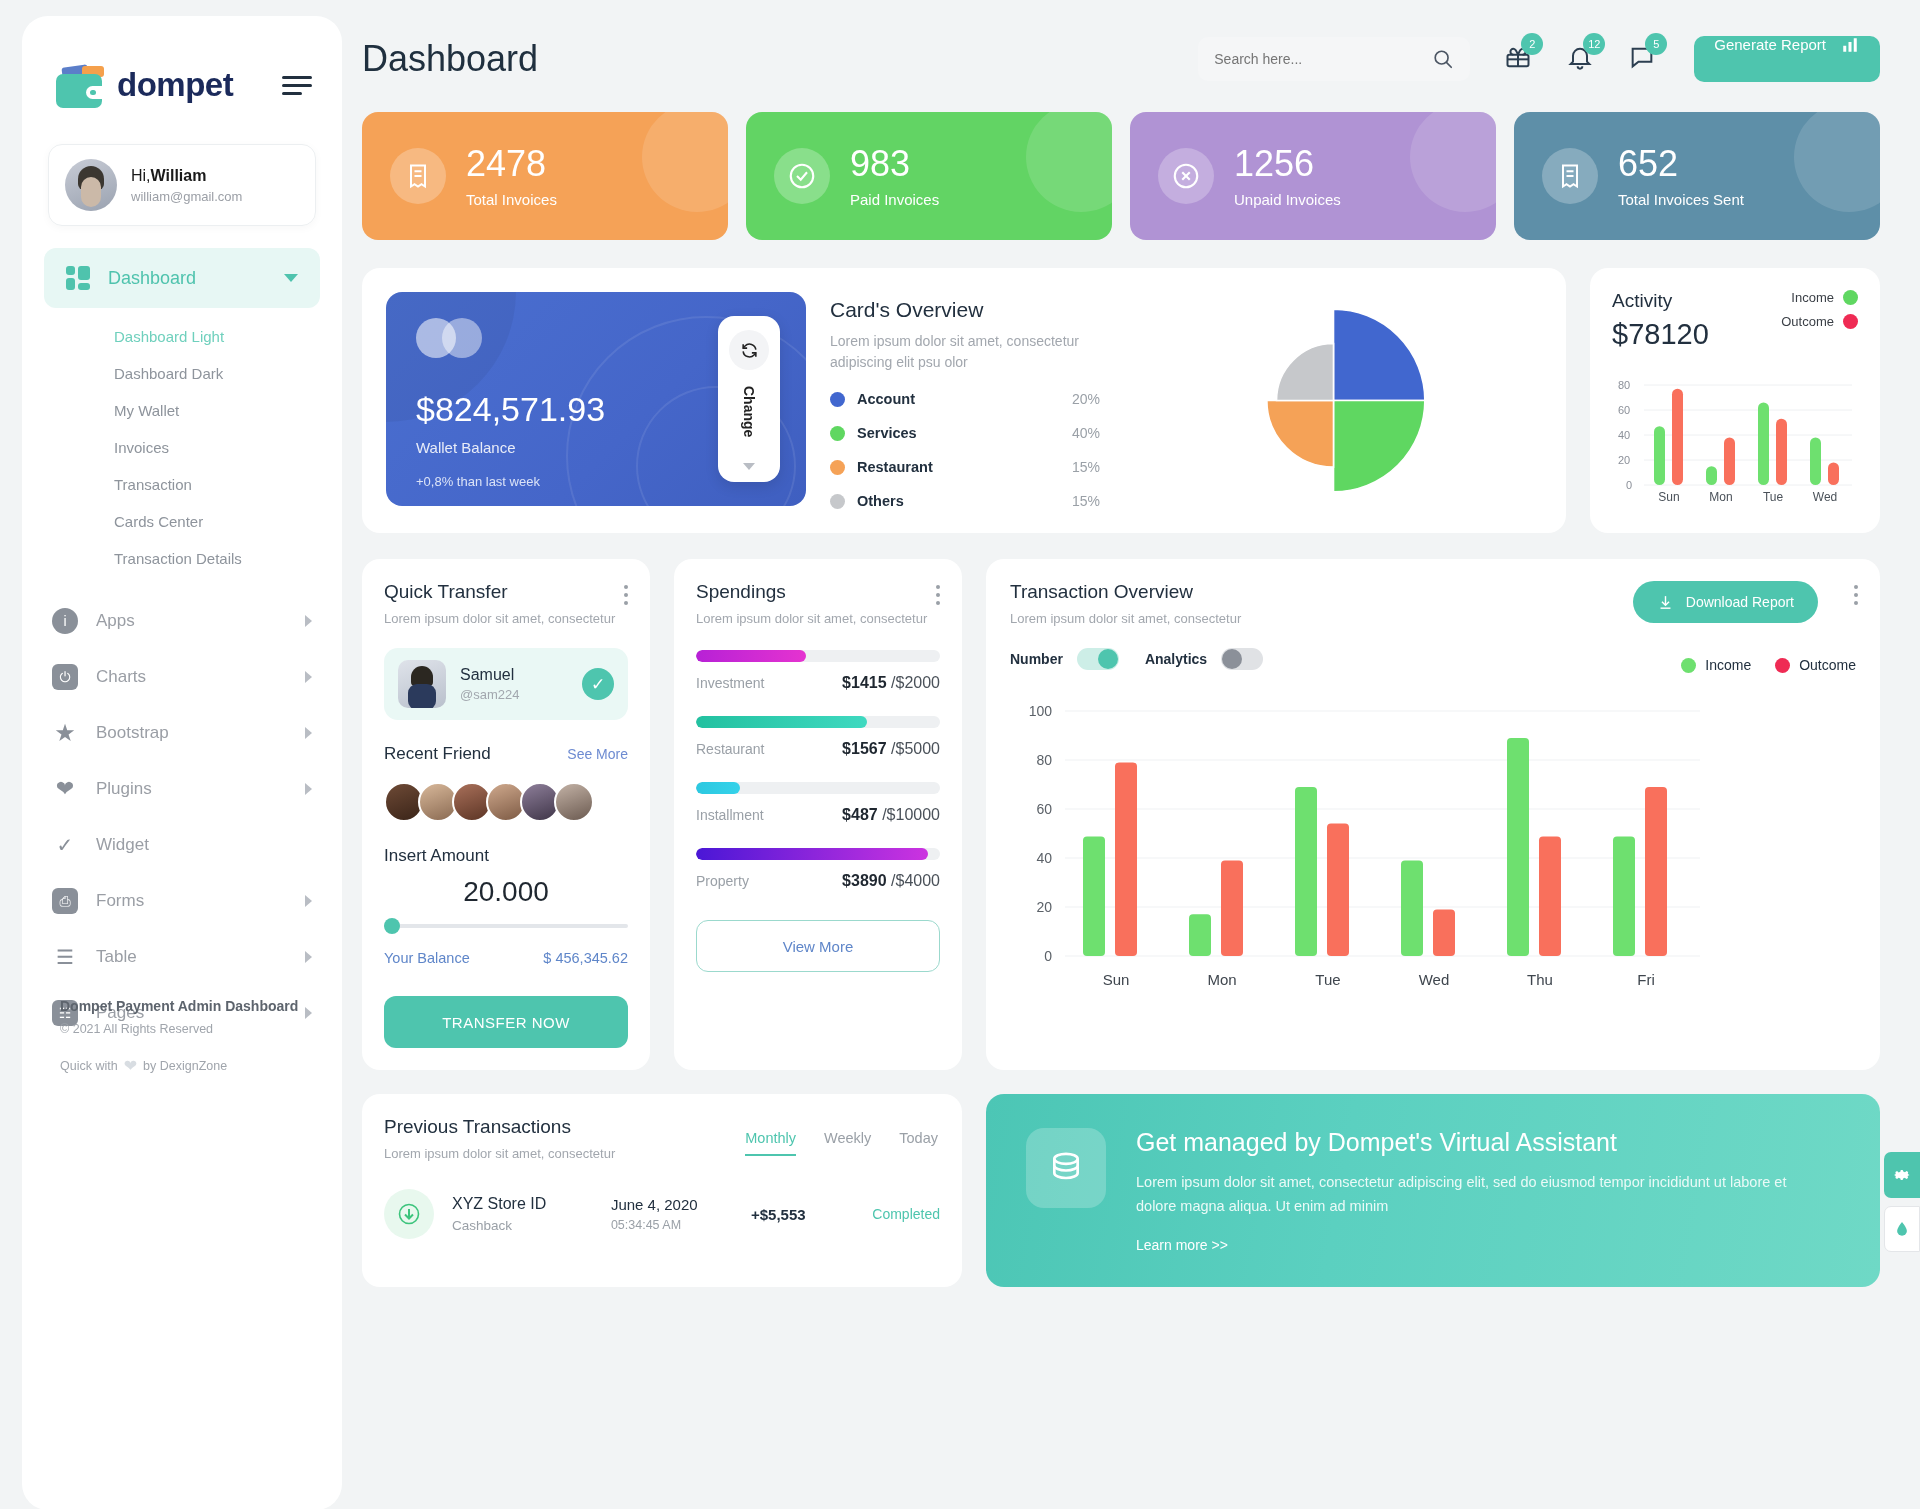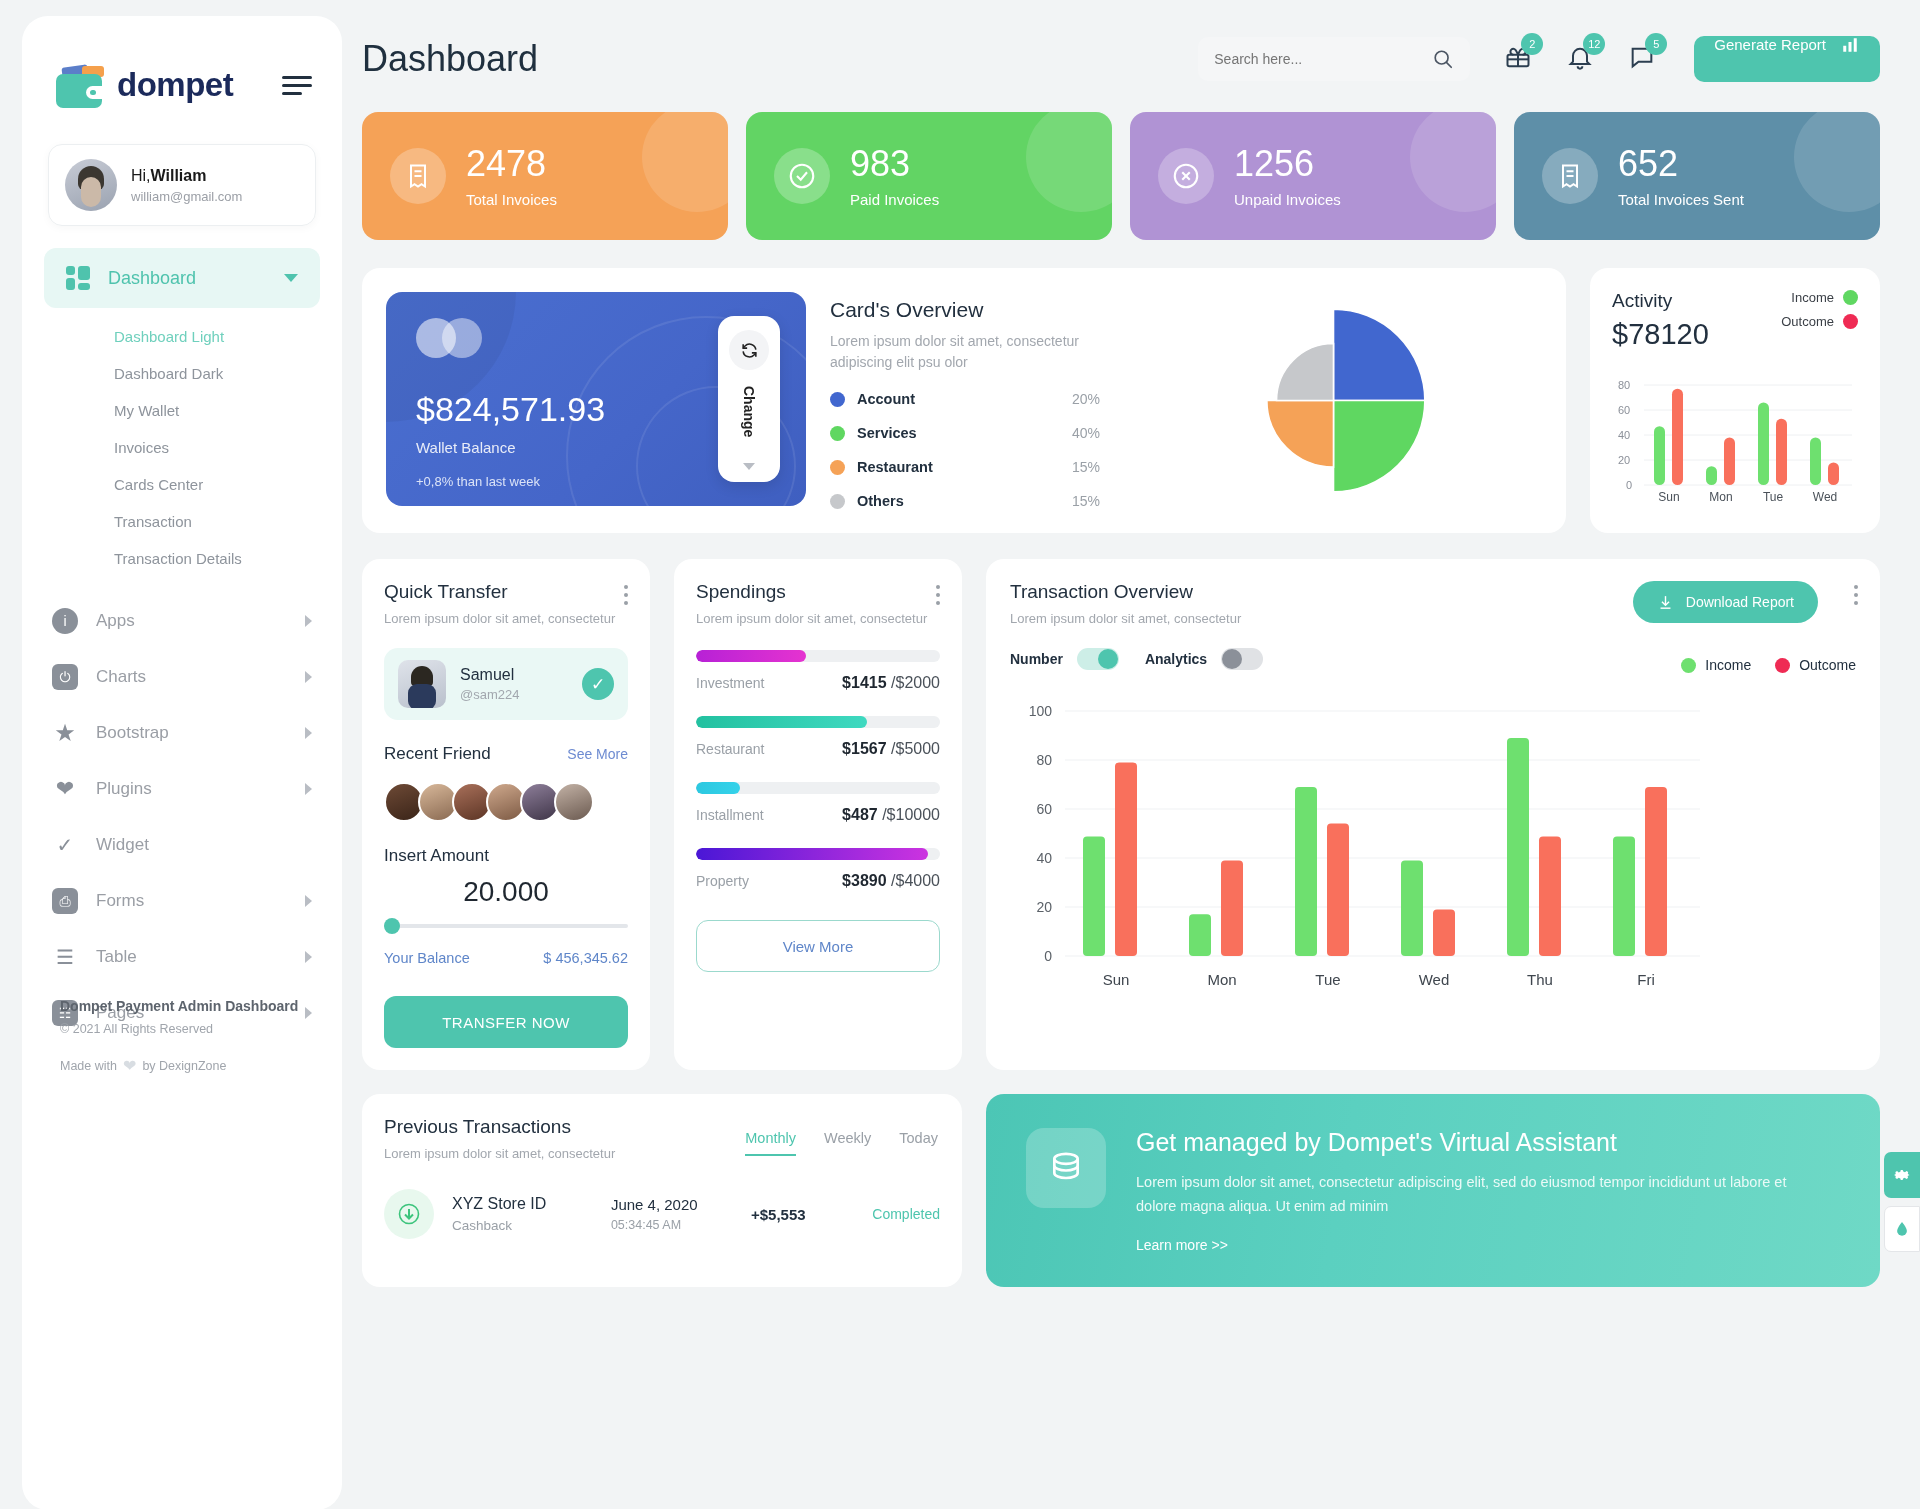--- a/index.html
+++ b/index.html
@@ -233,22 +233,22 @@
       </div>
     <div class="navlabel">Dashboard</div>
     <div class="caret-down"></div>
   </div>
 
   <div style="margin-top:10px">
     <div class="subitem active">Dashboard Light</div>
     <div class="subitem">Dashboard Dark</div>
     <div class="subitem">My Wallet</div>
     <div class="subitem">Invoices</div>
+    <div class="subitem">Transaction</div>
     <div class="subitem">Cards Center</div>
-    <div class="subitem">Transaction</div>
     <div class="subitem">Transaction Details</div>
   </div>
 
   <div style="margin-top:16px">
     <div class="navitem">
       <div class="grey-icon round">i</div>
       <div class="navlabel">Apps</div>
       <div class="caret-right"></div>
     </div>
     <div class="navitem">
@@ -284,21 +284,21 @@
       <div class="grey-icon">☷</div>
       <div class="navlabel">Pages</div>
       <div class="caret-right"></div>
     </div>
   </div>
 
   <div class="sidefoot">
     <div class="sf1">Dompet Payment Admin Dashboard</div>
     <div class="sf2">© 2021 All Rights Reserved</div>
     <div class="sf3">
-      <span>Made with</span>
+      <span>Quick with</span>
       <span class="heart">❤</span>
       <span>by DexignZone</span>
     </div>
   </div>
 </div>
 
 <div class="main">
 
   <div class="topbar">
     <div class="pagetitle">Dashboard</div>

